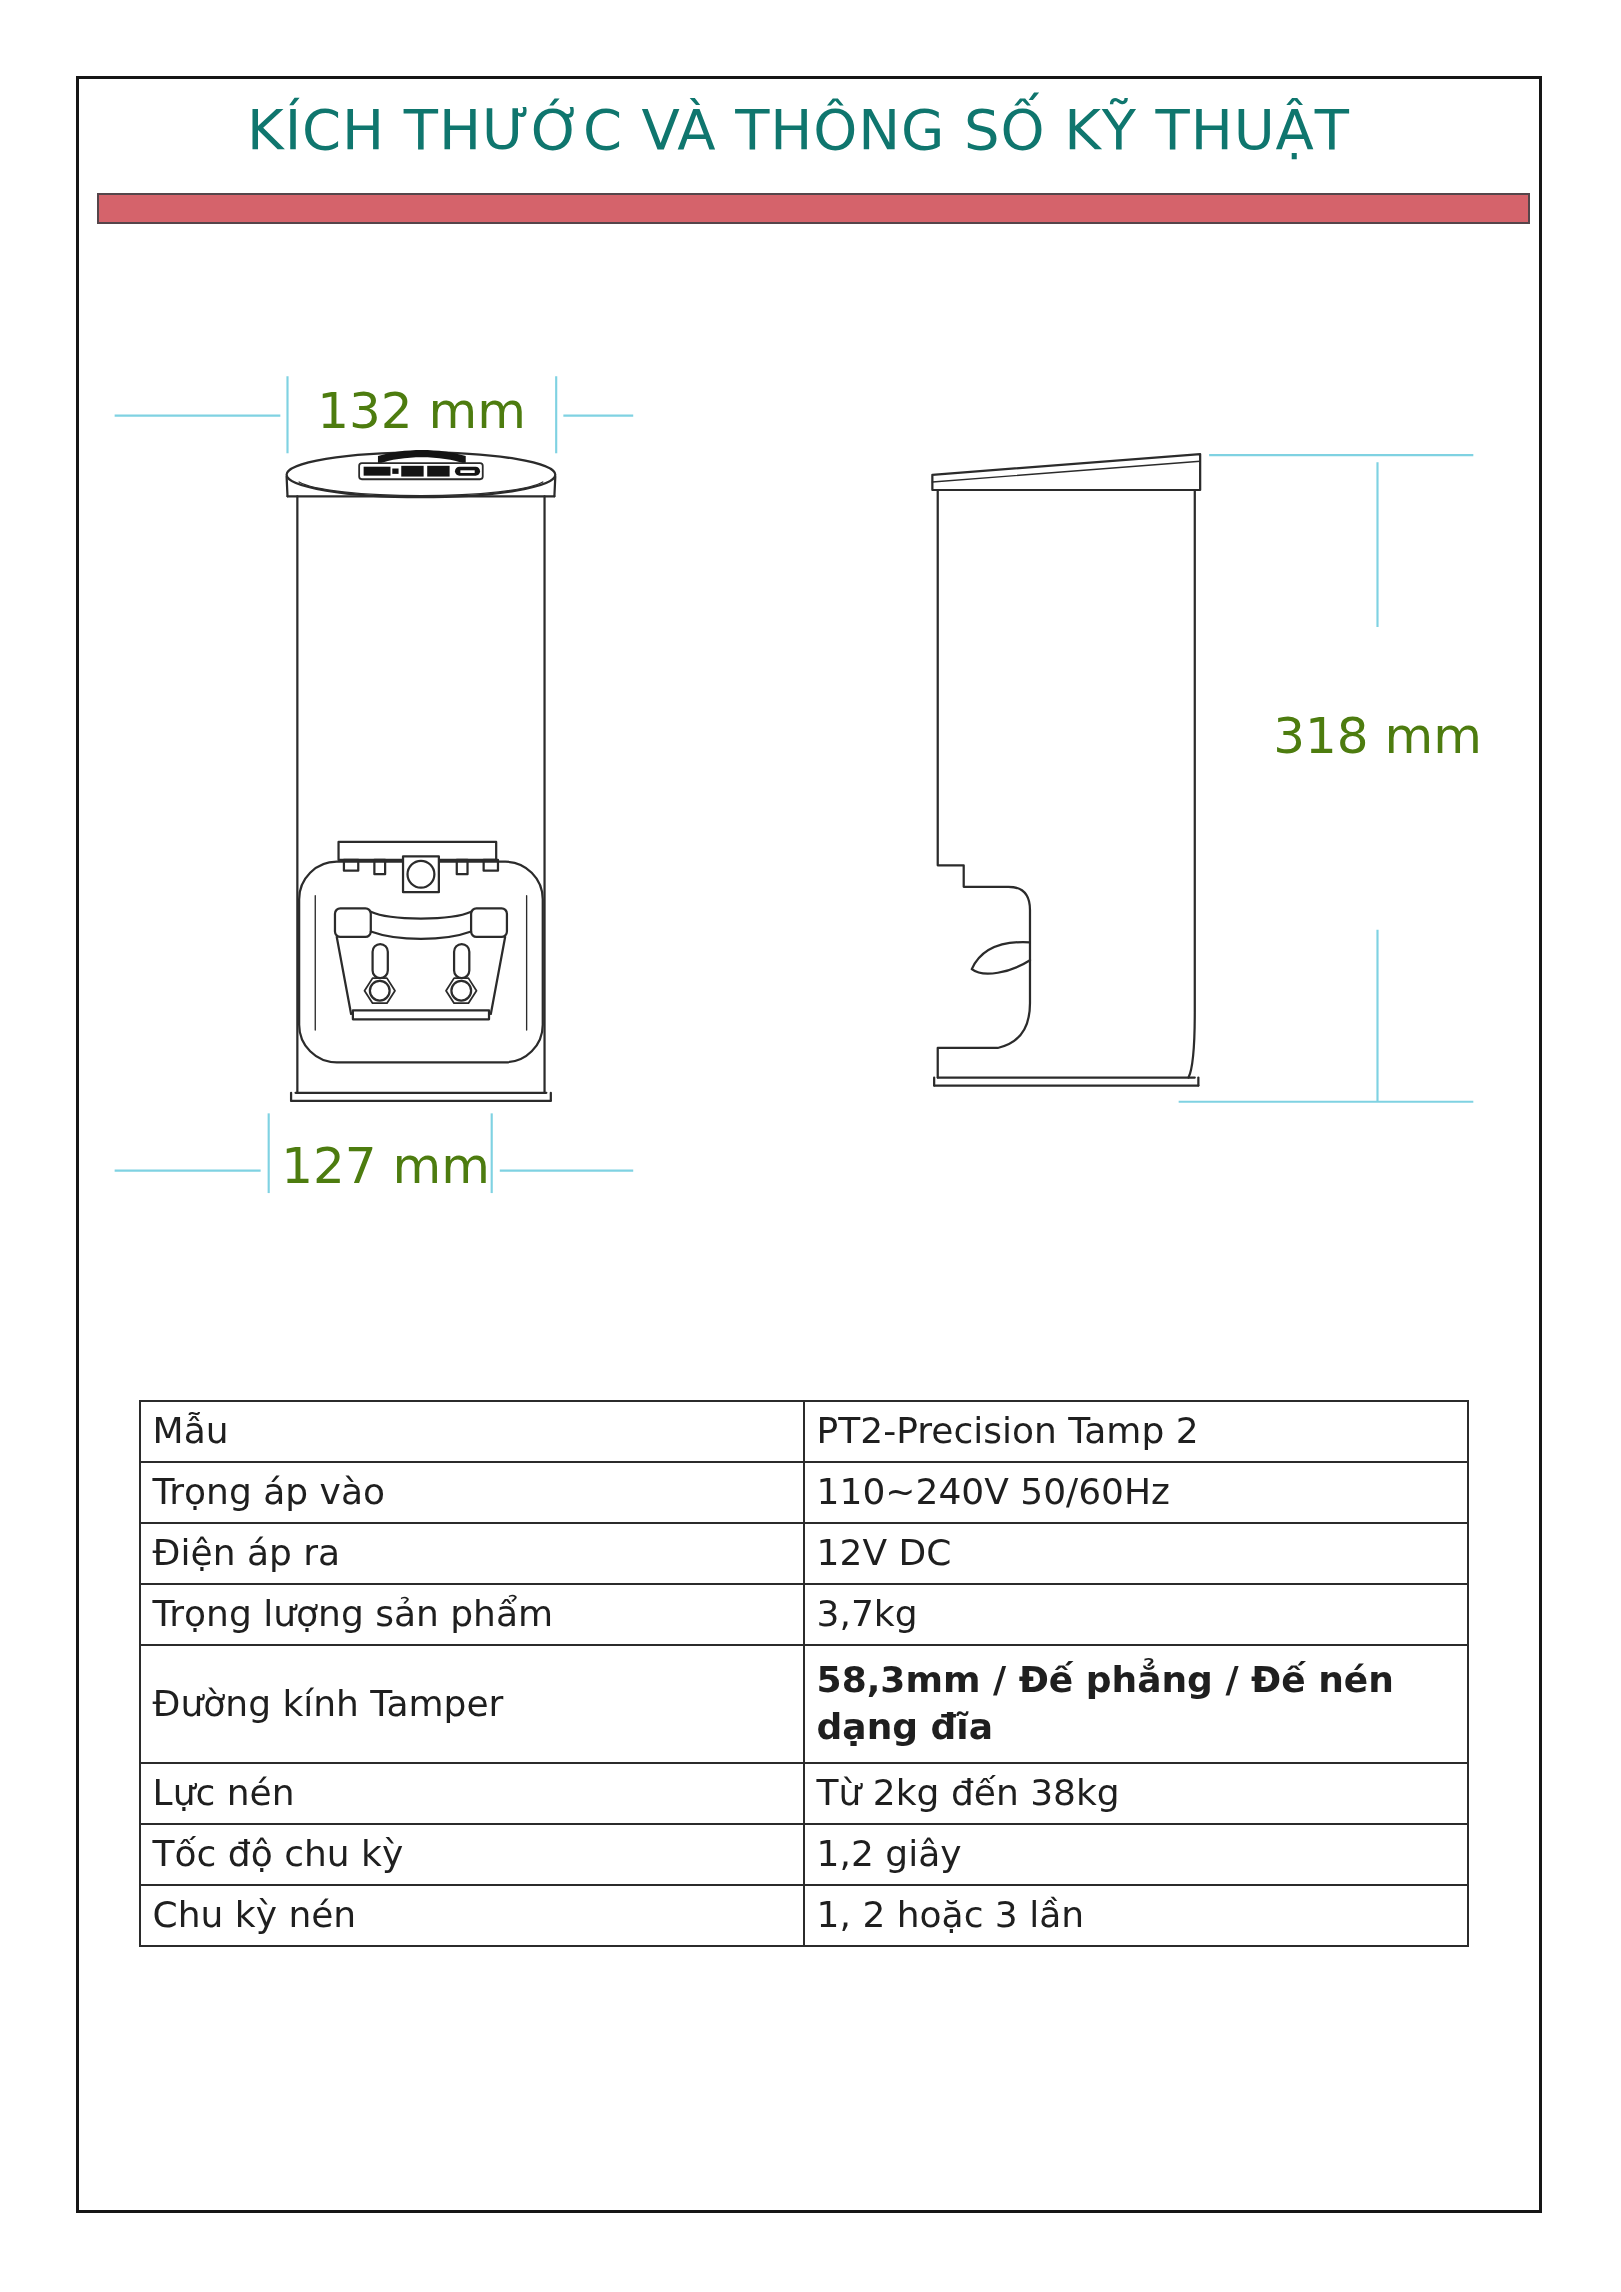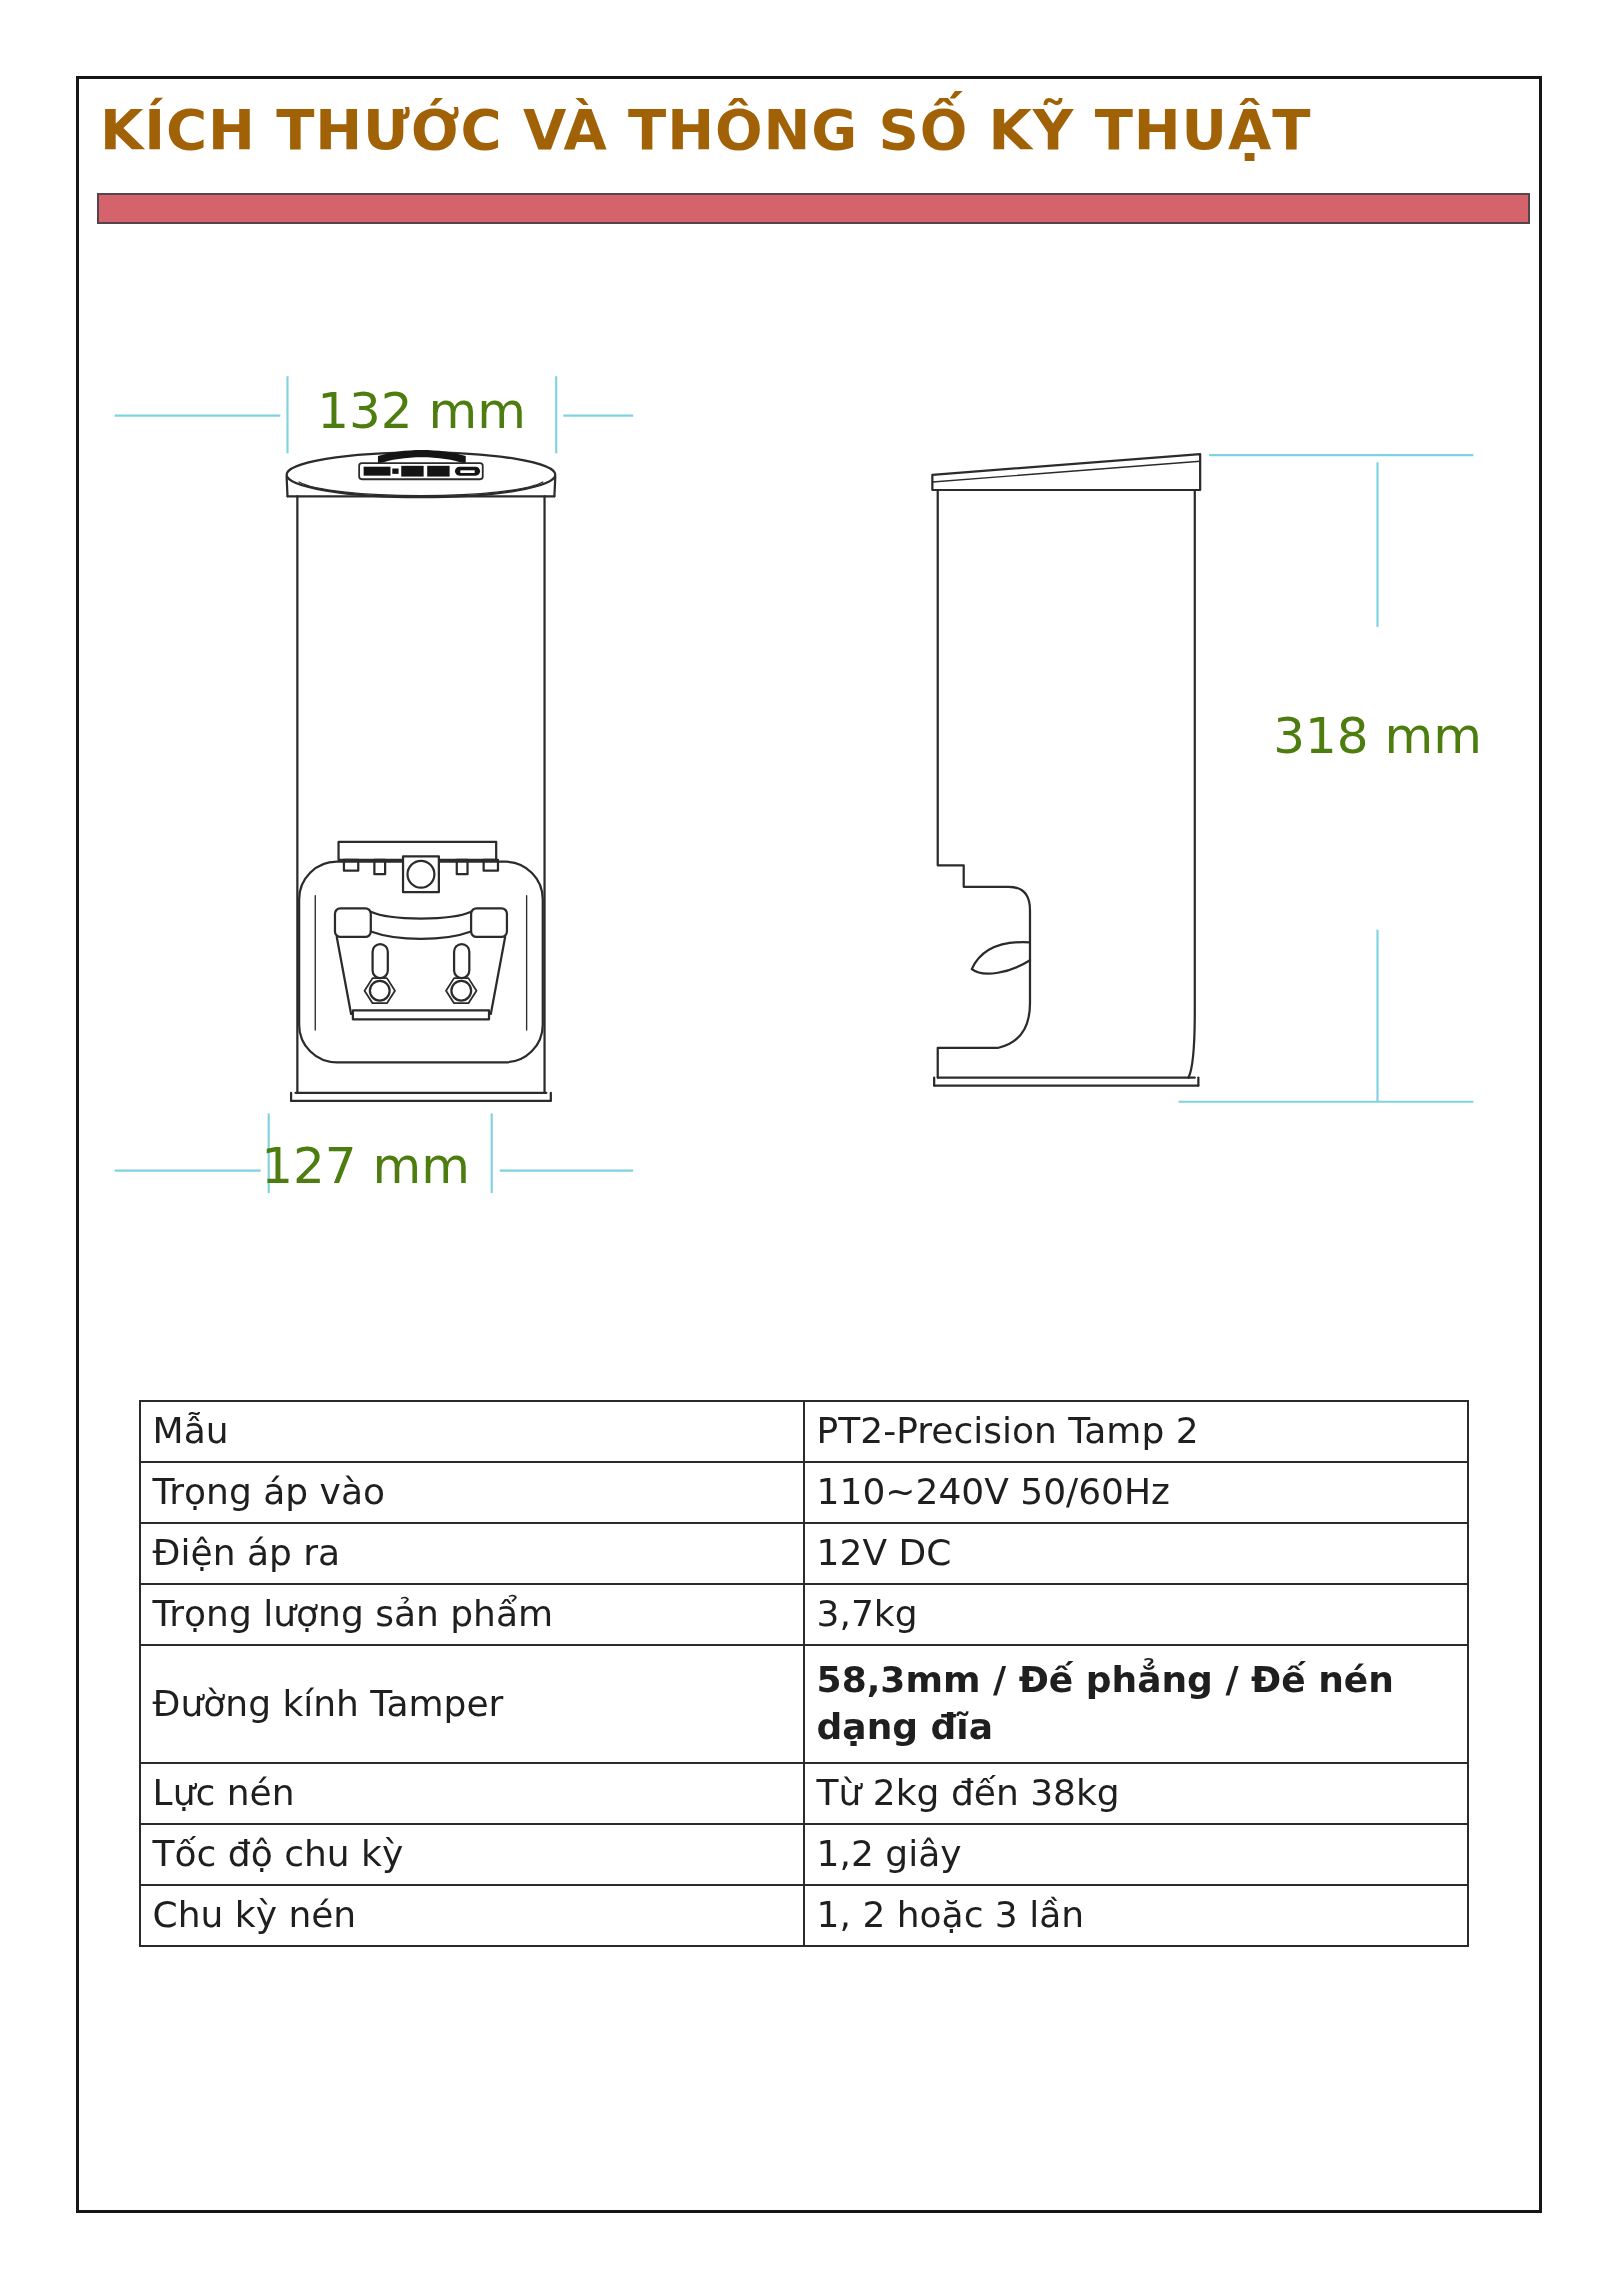--- a/index.html
+++ b/index.html
@@ -22,24 +22,25 @@
     height: 2131px;
     border: 3.6px solid #161616;
     background: #ffffff;
   }
   .doc-title {
     position: absolute;
     left: 100px;
     top: 97px;
     width: 1397px;
     font-size: 56px;
-    font-weight: bold;
+    font-weight: normal;
     letter-spacing: 0.9px;
-    color: #a16207;
+    color: #0f766e;
     white-space: nowrap;
+    text-align: center;
   }
   .title-underline {
     position: absolute;
     left: 97px;
     top: 193px;
     width: 1429px;
     height: 27px;
     background: #d5636b;
     border: 2.7px solid #55454a;
   }
@@ -52,21 +53,21 @@
   }
   .dim-label {
     position: absolute;
     width: 251px;
     text-align: center;
     font-size: 50px;
     color: #4d7c0f;
     white-space: nowrap;
   }
   .dim-label.w132 { left: 296px; top: 382px; }
-  .dim-label.w127 { left: 240px; top: 1137px; }
+  .dim-label.w127 { left: 260px; top: 1137px; }
   .dim-label.h318 { left: 1252px; top: 707px; }
 
   .spec-table {
     position: absolute;
     left: 139px;
     top: 1400px;
     width: 1327px;
     border-collapse: collapse;
     table-layout: fixed;
   }

